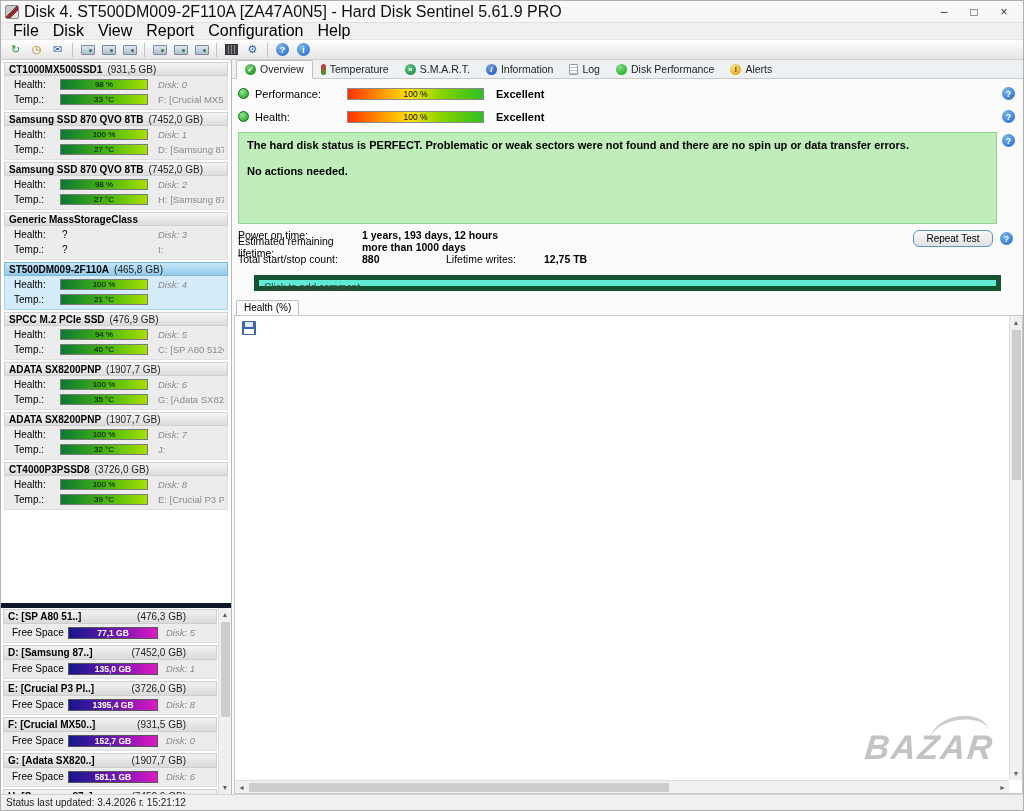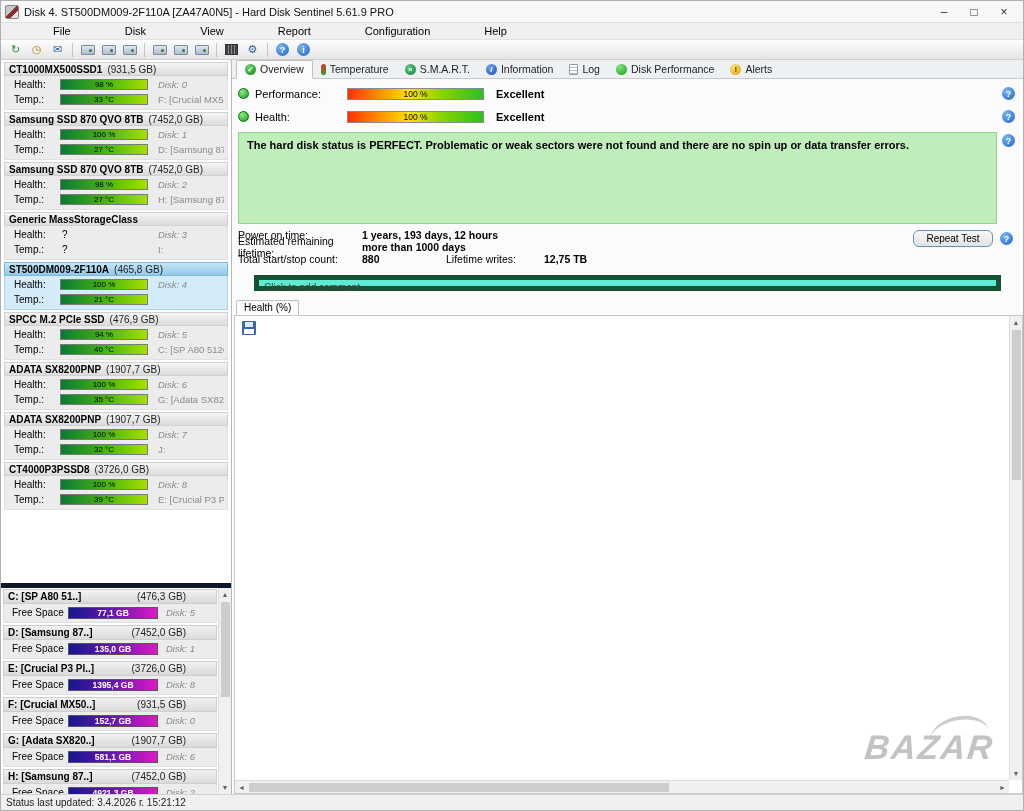--- a/index.html
+++ b/index.html
@@ -4,43 +4,43 @@
 <style>
   * { box-sizing: border-box; margin: 0; padding: 0; }
   html,body { width:1024px; height:811px; }
   body { font-family:"Liberation Sans", sans-serif; font-size:11px; color:#000; background:#e8e8e8; }
   .window { position:relative; width:1024px; height:811px; background:#f0f0f0; overflow:hidden; border:1px solid #b0b0b0; }
 
   
   .titlebar { height:22px; background:#f7f7f7; display:flex; align-items:center; padding:0 4px; border-bottom:1px solid #e0e0e0; }
   .app-icon { width:14px; height:14px; margin-right:5px; border-radius:2px;
     background:linear-gradient(135deg,#c8c8c8 0 45%,#8a3030 45% 70%,#e0e0e0 70%); border:1px solid #888; }
-  .title { font-size:11px; color:#111; }
+  .title { font-size:16px; color:#111; }
   .win-controls { margin-left:auto; display:flex; }
   .win-controls span { width:30px; text-align:center; font-size:12px; color:#333; cursor:default; }
 
   
   .menubar { height:17px; background:#f0f0f0; display:flex; align-items:center; padding-left:5px; border-bottom:1px solid #e3e3e3; }
-  .menubar span { padding:1px 7px; font-size:11px;margin-left:40px; }
+  .menubar span { padding:1px 7px; font-size:16px; }
 
   
   .toolbar { height:20px; background:linear-gradient(#fdfdfd,#e6e6e6); border-bottom:1px solid #cfcfcf; display:flex; align-items:center; padding:0 4px; }
   .tbtn { min-width:19px; height:17px; display:inline-flex; align-items:center; justify-content:center; font-size:11px; color:#2a5d9e; margin:0 1px; border-radius:2px; }
   .tbtn.green { color:#1c8a2c; }
   .tbtn.olive { color:#b08a10; }
   .tsep { width:1px; height:14px; background:#c4c4c4; margin:0 4px; }
   .hd-chip { width:14px; height:10px; border:1px solid #7a8aa0; border-radius:1px;
     background:linear-gradient(#dfe7f0,#aebdd0); position:relative; }
   .hd-chip::after { content:""; position:absolute; right:2px; top:3px; width:3px; height:3px; border-radius:50%; background:#3a7a3a; }
   .grid-chip { width:13px; height:11px; background:repeating-linear-gradient(90deg,#404048 0 2px,#888 2px 3px); border:1px solid #333; }
   .circle-btn { width:13px; height:13px; border-radius:50%; background:radial-gradient(circle at 35% 30%,#7ab6f2,#1a62c8); color:#fff; font-weight:bold; font-size:9px; display:inline-flex; align-items:center; justify-content:center; }
 
   
   .content { position:absolute; top:59px; left:0; right:0; bottom:16px; display:flex; }
-  .sidebar { width:231px; background:#fff; border-right:1px solid #b8b8b8; display:flex; flex-direction:column; }
+  .sidebar { width:231px; background:#fff; border-right:1px solid #b8b8b8; display:flex; flex-direction:column;gap:20px; }
   .main { flex:1; display:flex; flex-direction:column; background:#f4f4f4; min-width:0; }
 
   
   .disk-list { height:523px; overflow:hidden; padding-top:2px; }
   .disk-block { margin:0 3px 2px 3px; }
   .disk-head { background:linear-gradient(#f4f4f4,#dcdcdc); border:1px solid #d0d0d0; padding:1px 4px; display:flex; gap:5px; align-items:baseline; height:14px; }
   .dname { font-weight:bold; font-size:10px; }
   .dsize { font-size:10px; color:#222; }
   .disk-body { background:#ececec; border:1px solid #e0e0e0; border-top:none; padding:1px 0 2px; }
   .disk-row { display:grid; grid-template-columns:46px 92px auto; align-items:center; padding:1px 3px 1px 9px; height:15px; font-size:10px; }
@@ -527,20 +527,21 @@
           <span class="led"></span>
           <span class="mlabel">Health:</span>
           <span class="gradbar"><span>100 %</span></span>
           <span class="rating">Excellent</span>
           <span class="help-circle">?</span>
         </div>
 
         <div class="statusrow">
           <div class="status-box">
             <p>The hard disk status is PERFECT. Problematic or weak sectors were not found and there are no spin up or data transfer errors.</p>
+            <p>No actions needed.</p>
           </div>
           <span class="help-circle">?</span>
         </div>
 
         <div class="stats">
           <div class="stat-line">
               <span class="slabel">Power on time:</span>
               <span class="svalue">1 years, 193 days, 12 hours</span>
             </div>
           <div class="stat-line">

